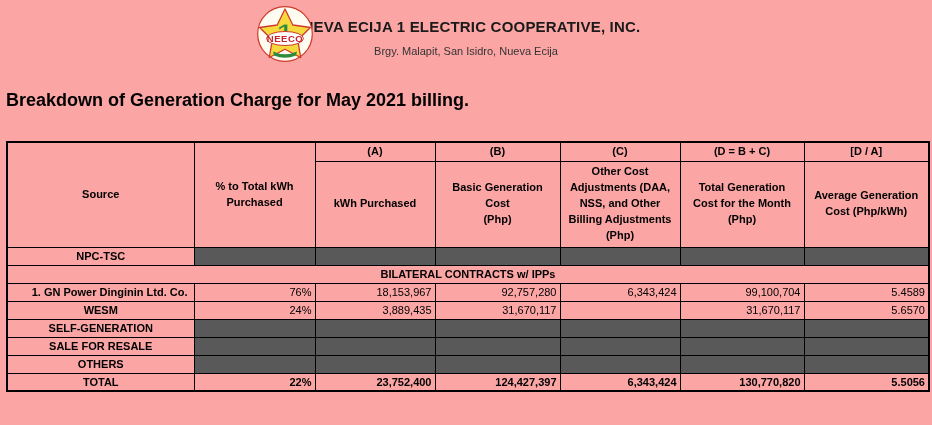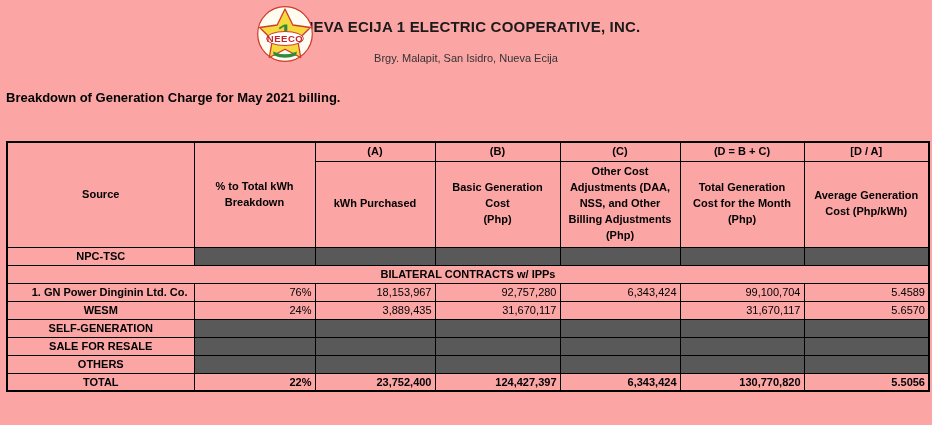--- a/index.html
+++ b/index.html
@@ -11,24 +11,24 @@
     background: #fca5a5;
     font-family: "Liberation Sans", sans-serif;
     color: #000000;
     overflow: hidden;
   }
 
   
   .org-header { position: absolute; top: 0; left: 0; width: 100%; text-align: center; }
   .logo { position: absolute; left: 256px; top: 5px; width: 58px; height: 58px; }
   .org-name { margin: 0; padding-top: 18px; font-size: 15px; font-weight: bold; color: #1a1a1a; letter-spacing: 0.2px; }
-  .org-addr { margin: 12px; padding-top: 5px; font-size: 11px; color: #333333; }
+  .org-addr { margin: 5px; padding-top: 5px; font-size: 11px; color: #333333; }
 
   
-  .doc-title { position: absolute; left: 6px; top: 90px; font-size: 13px; font-weight: bold; }
+  .doc-title { position: absolute; left: 6px; top: 90px; font-size: 18px; font-weight: bold; }
 
   
   table.gen-table {
     position: absolute;
     left: 6px;
     top: 141px;
     width: 922px;
     border-collapse: collapse;
     table-layout: fixed;
     font-size: 11px;
@@ -84,21 +84,21 @@
         <col style="width:120px">
       <col style="width:125px">
         <col style="width:120px">
         <col style="width:124px">
       <col style="width:125px">
     </colgroup>
     <thead>
       <tr class="code-row">
         <th rowspan="2">Source</th>
         <th rowspan="2">% to Total kWh
-Breakdown</th>
+Purchased</th>
         <th>(A)</th>
         <th>(B)</th>
         <th>(C)</th>
         <th>(D = B + C)</th>
         <th>[D / A]</th>
       </tr>
       <tr class="desc-row">
         <th>kWh Purchased</th>
         <th>Basic Generation
 Cost

